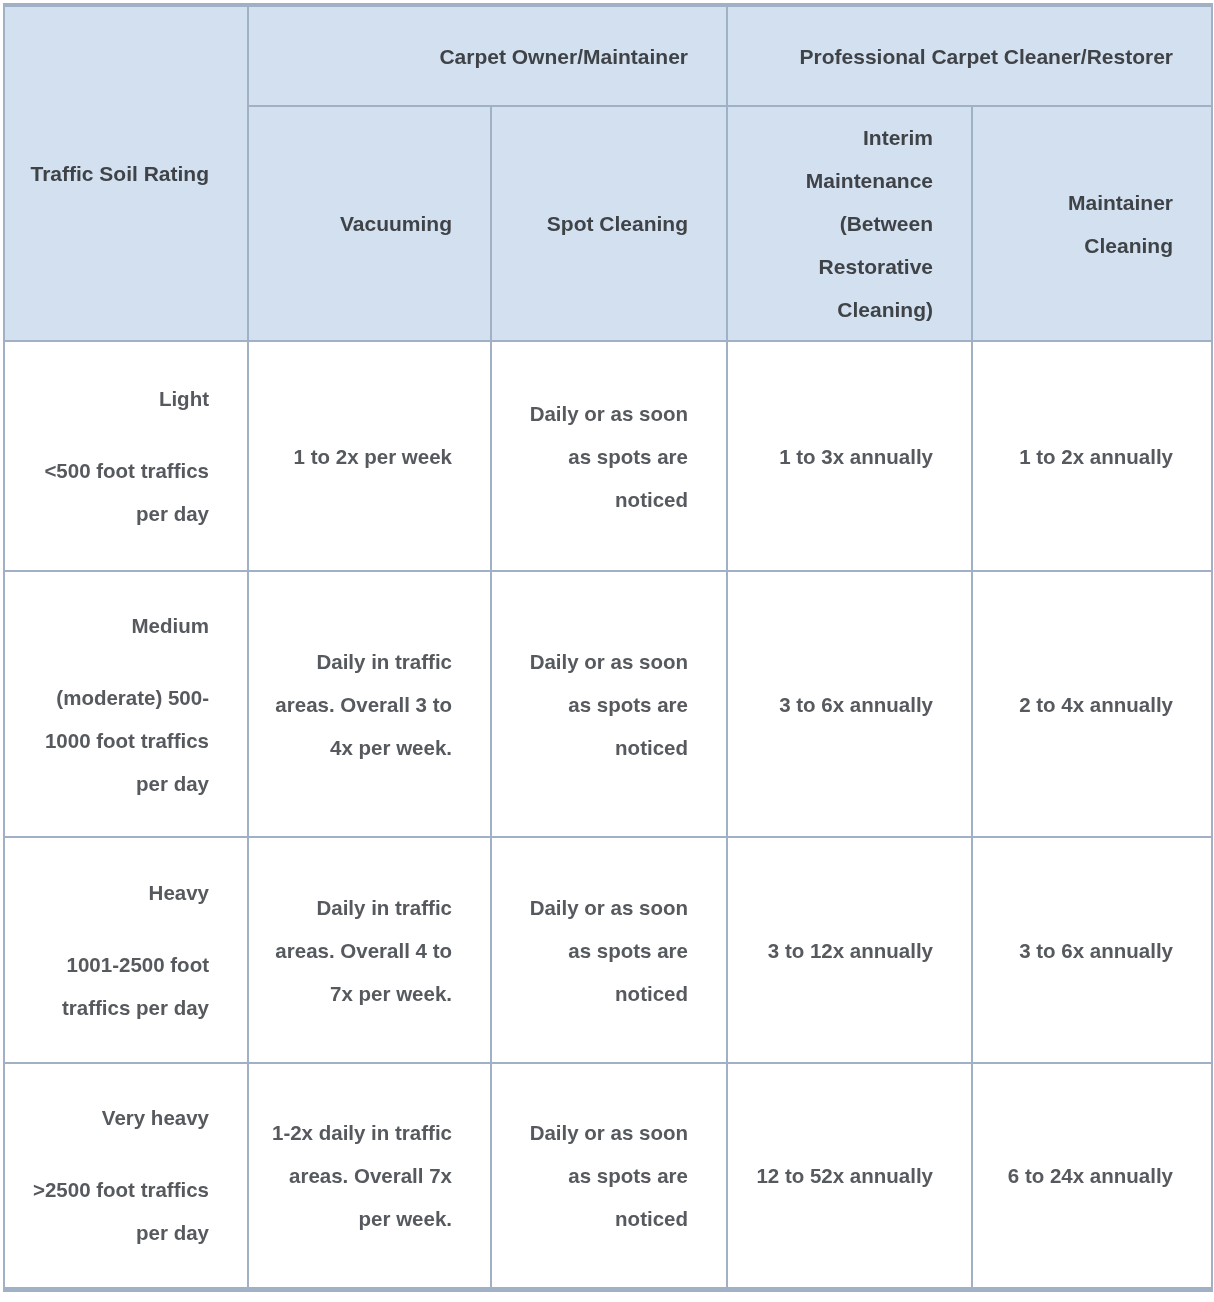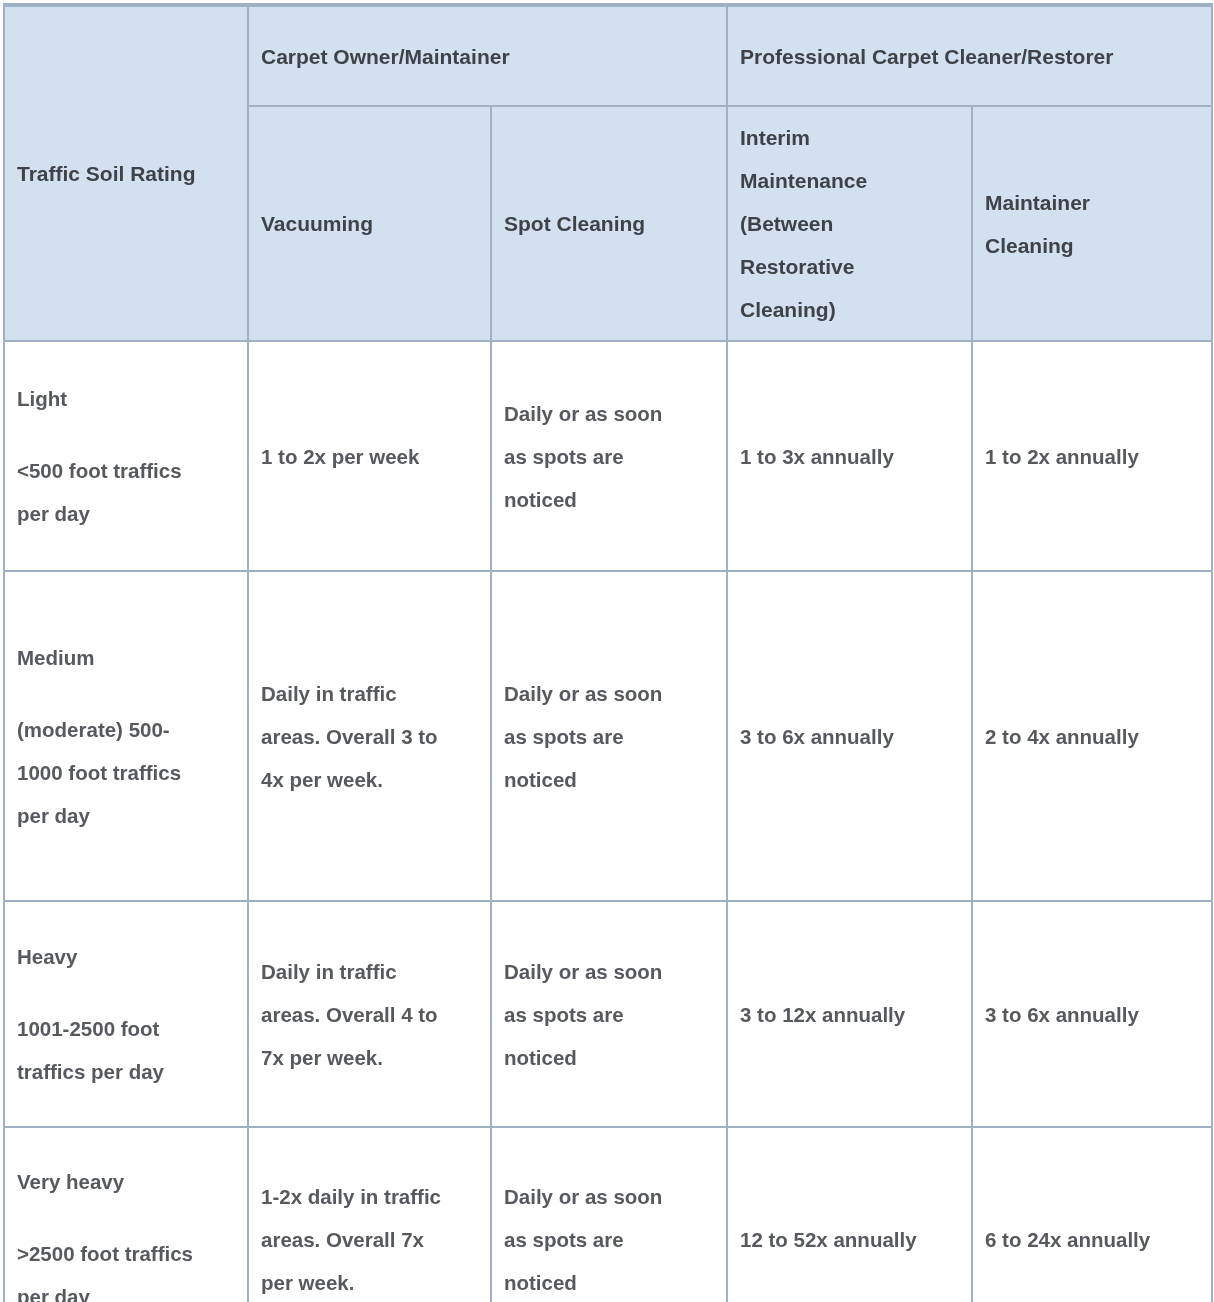--- a/index.html
+++ b/index.html
@@ -24,39 +24,39 @@
     border-top:4px solid var(--border);
     border-bottom:5px solid var(--border);
     border-left:2px solid var(--border);
     border-right:2px solid var(--border);
   }
   col.c1{width:244px;} col.c2{width:243px;} col.c3{width:236px;}
   col.c4{width:245px;} col.c5{width:240px;}
   th,td{
     border:2px solid var(--border);
     vertical-align:middle;
-    text-align:left;
+    text-align:right;
     padding:6px 38px 6px 12px;
     line-height:43px;
   }
   thead th{
     background:var(--header-bg);
     color:var(--header-text);
     font-weight:700;
     font-size:21px;
   }
   tr.group-row{height:101px;}
   tr.sub-row{height:235px;}
   tbody td{
     color:var(--body-text);
     font-weight:700;
     font-size:20.5px;
   }
   tbody tr.r1{height:230px;}
-  tbody tr.r2{height:330px;}
+  tbody tr.r2{height:266px;}
   tbody tr.r3{height:226px;}
   tbody tr.r4{height:226px;padding-left:29px;}
   .narrow{display:inline-block;max-width:134px;}
   .line{display:block;}
   .gap{margin-top:29px;}
 </style>
 </head>
 <body>
 
 <table class="maint">

